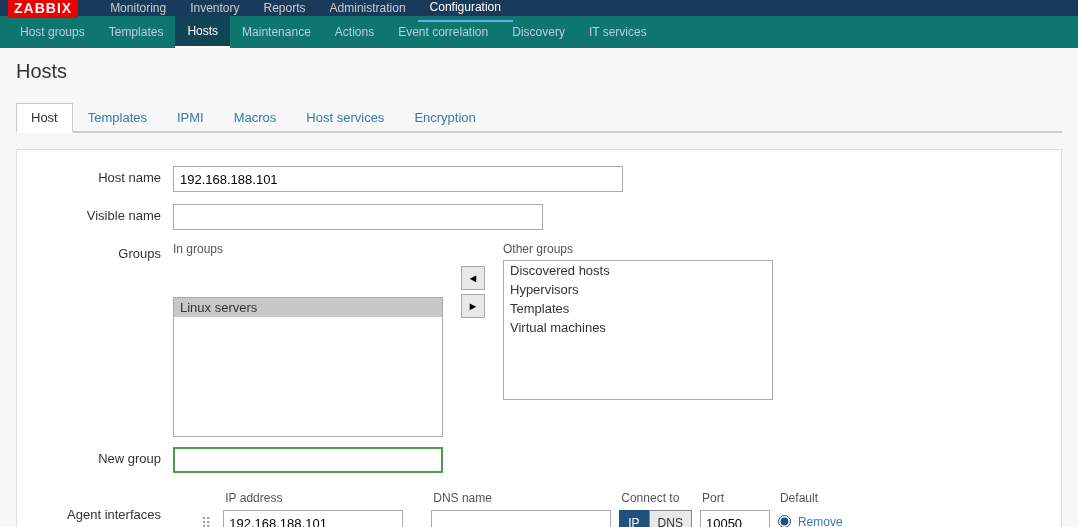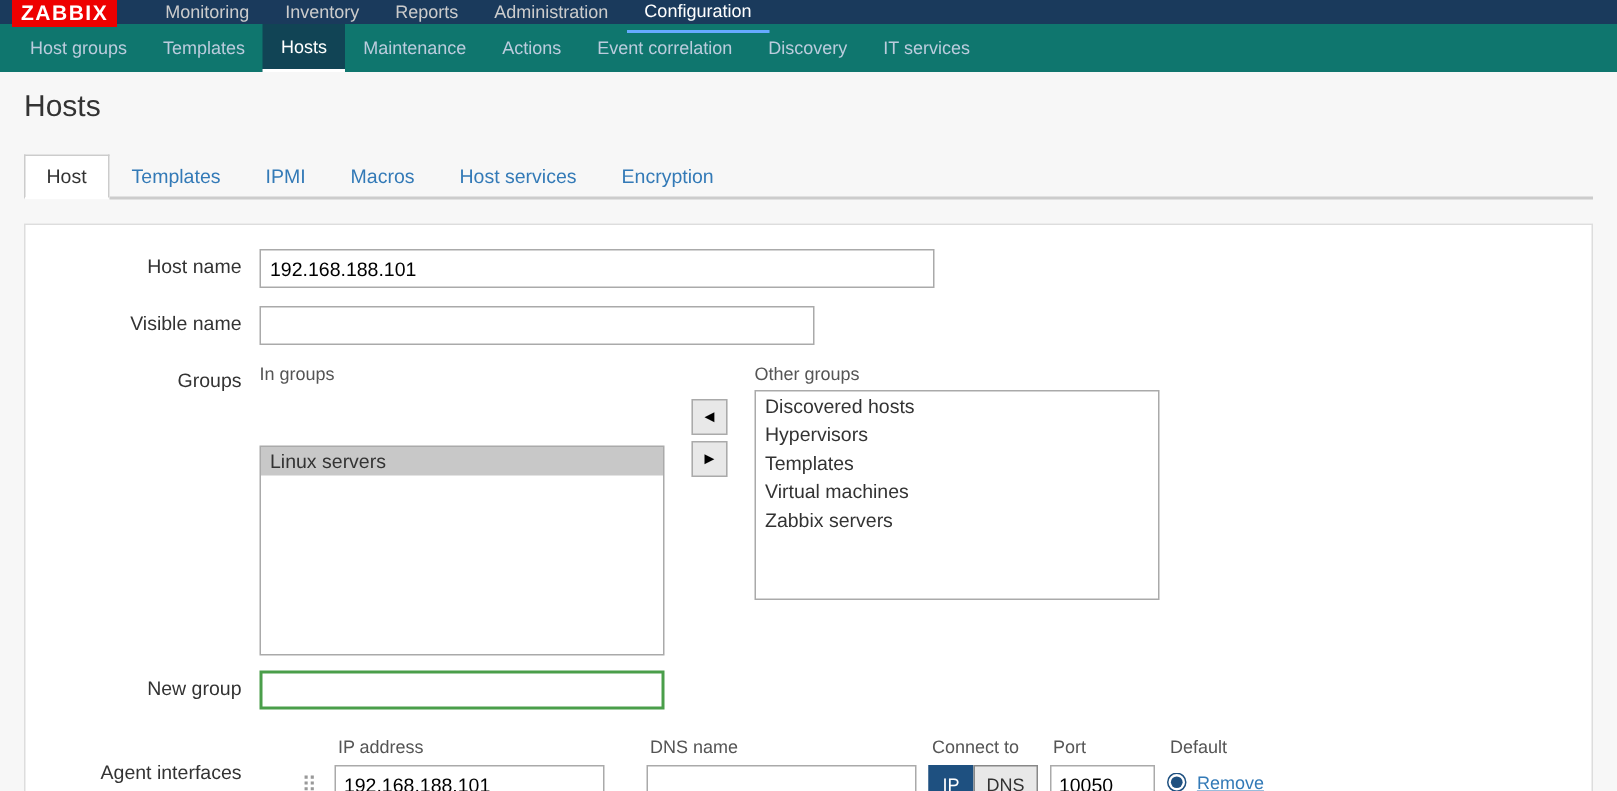--- a/index.html
+++ b/index.html
@@ -197,21 +197,20 @@
             <button class="transfer-btn">►</button>
           </div>
 
           <div>
             <div class="group-box-label">Other groups</div>
             <div class="group-listbox group-listbox-other" style="min-height:140px;">
               <div class="listbox-item">Discovered hosts</div>
               <div class="listbox-item">Hypervisors</div>
               <div class="listbox-item">Templates</div>
               <div class="listbox-item">Virtual machines</div>
-              <div class="listbox-item">Zabbix servers</div>
             </div>
           </div>
         </div>
       </div>
 
       <div class="form-row">
         <div class="form-label">New group</div>
         <input class="new-group-input" type="text" style="">
       </div>
 

